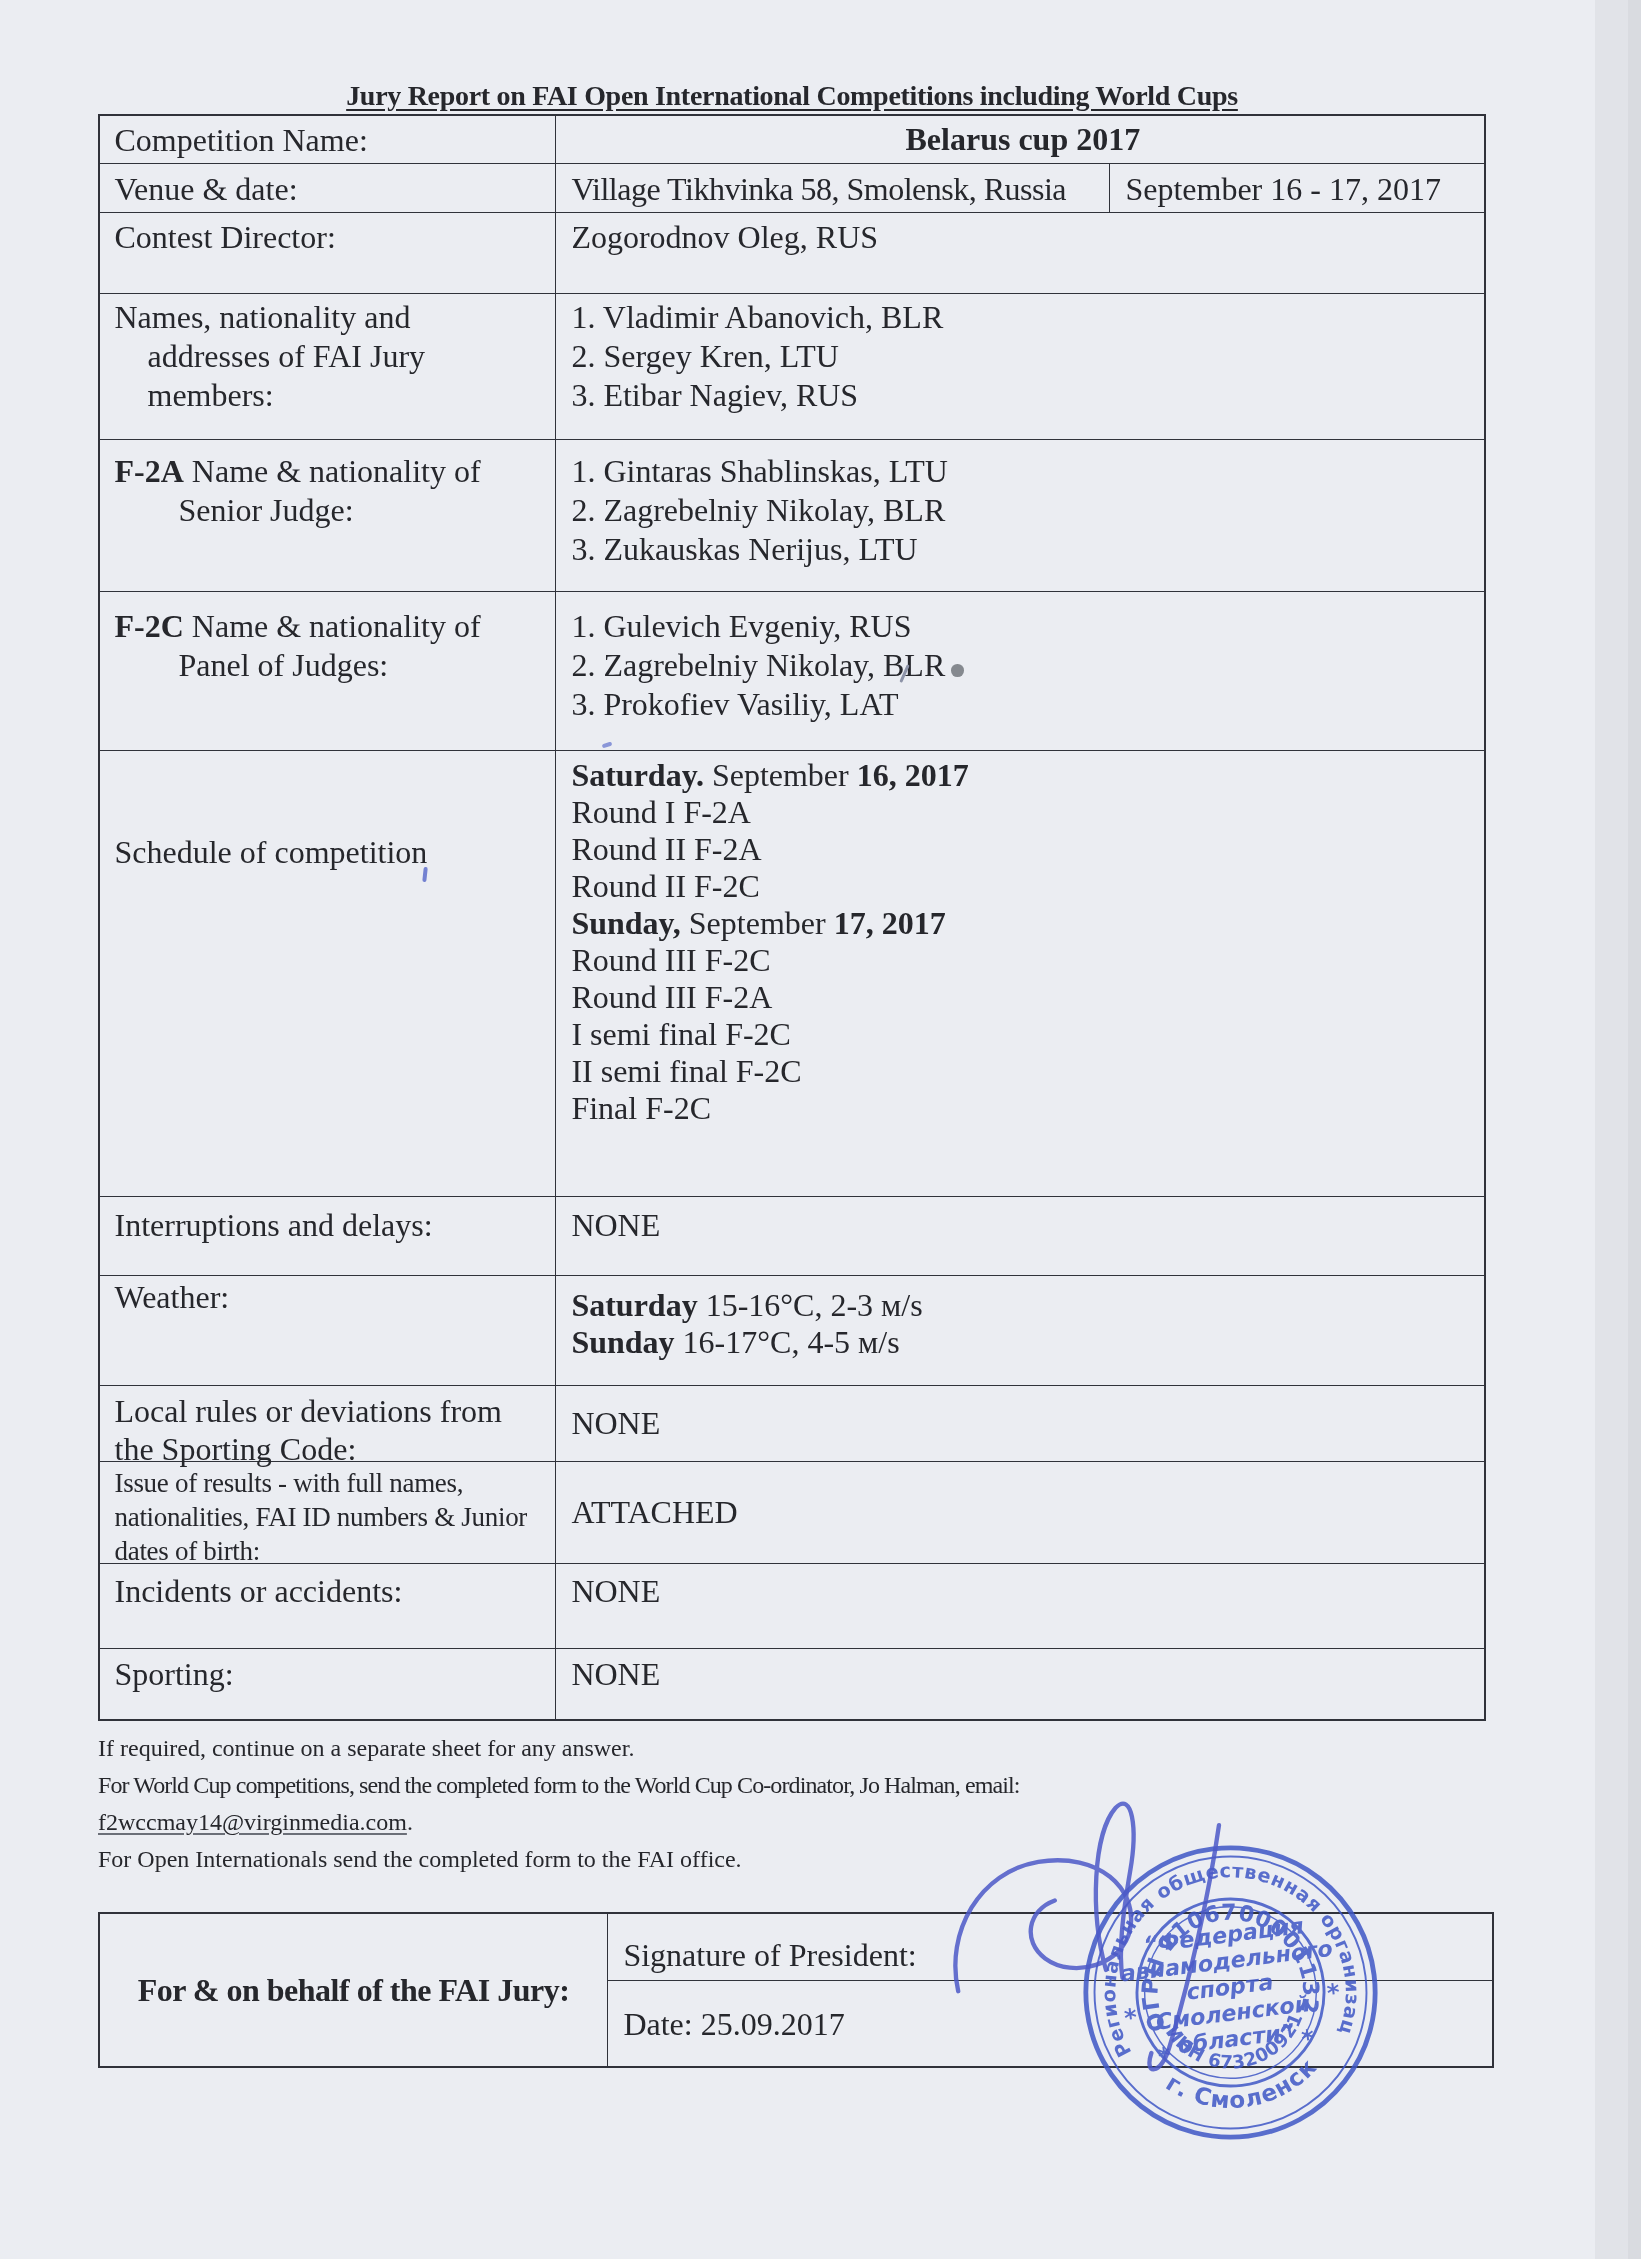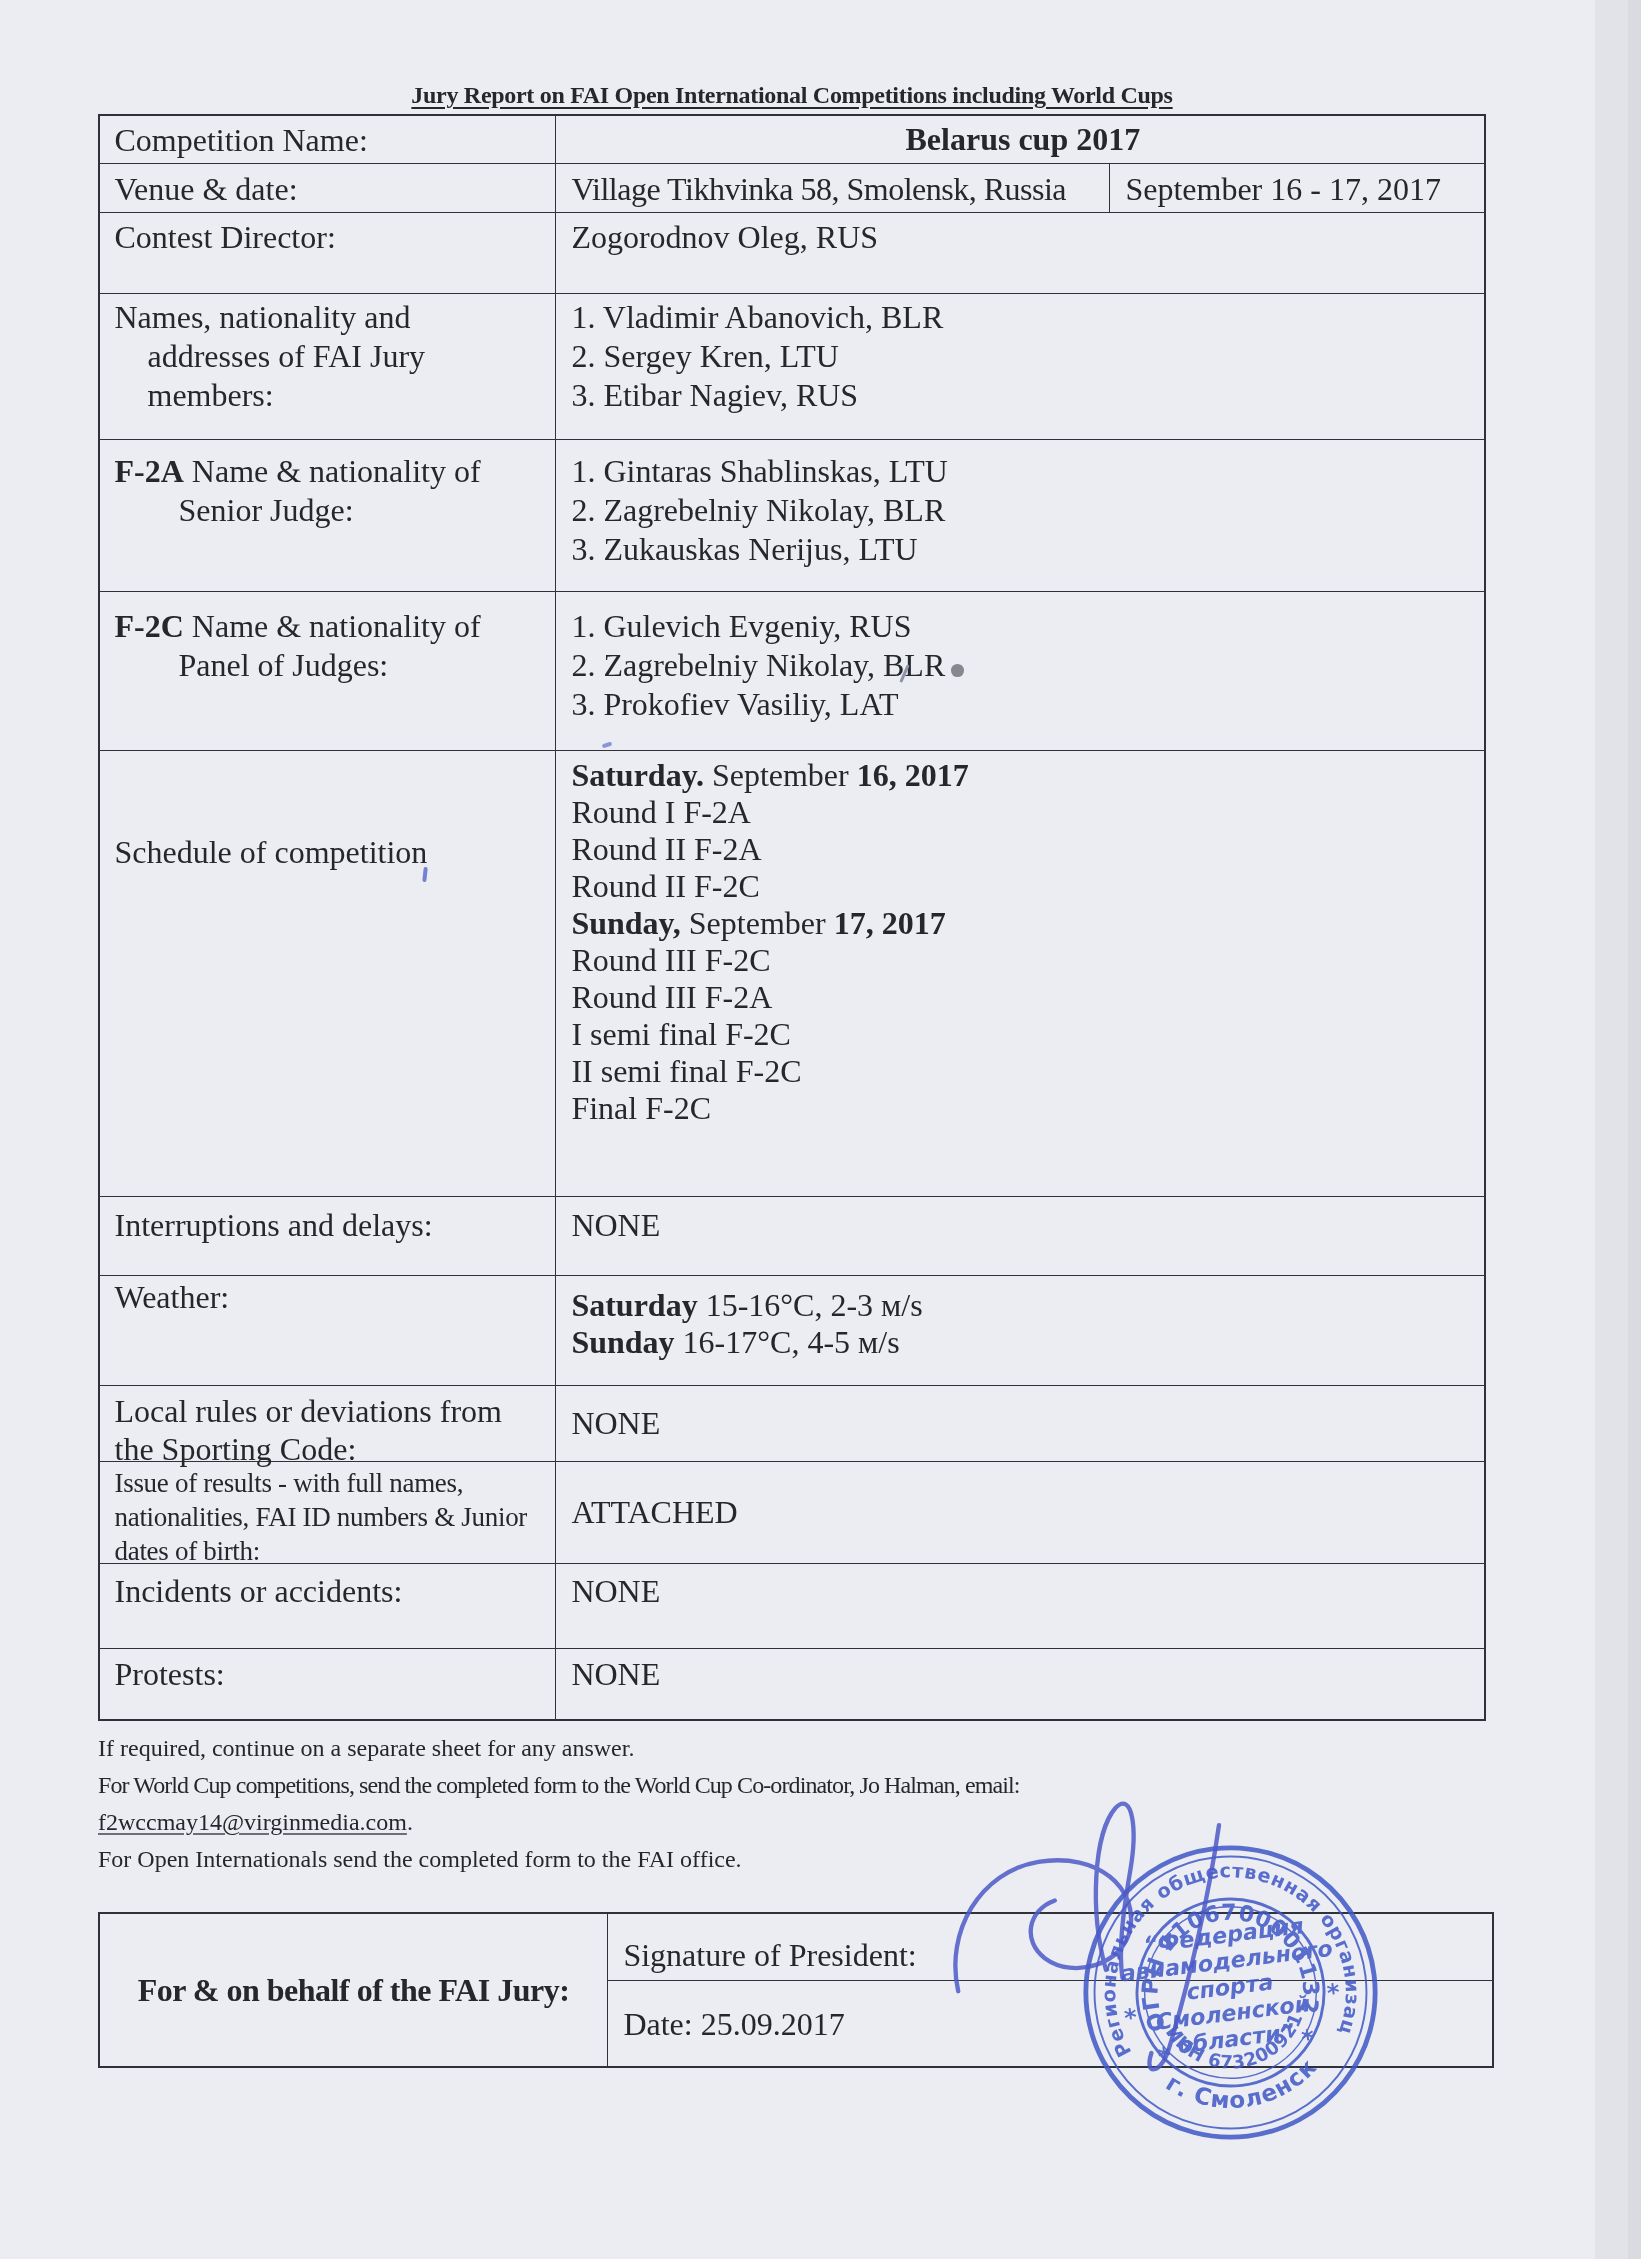--- a/index.html
+++ b/index.html
@@ -8,21 +8,21 @@
     background:#ebedf2;
     font-family:"Liberation Serif", serif;
     color:#26272c;
     overflow:hidden;
   }
   .edge-right { position:absolute; top:0; right:0; width:46px; height:2259px; background:#e1e3e8; }
   .edge-right2 { position:absolute; top:0; right:0; width:13.5px; height:2259px; background:#d9dbe0; }
 
   .doc-title {
     position:absolute; left:98px; top:79px; width:1388px;
-    text-align:center; font-size:24px; font-weight:bold; line-height:33px;
+    text-align:center; font-size:28px; font-weight:bold; line-height:33px;
     letter-spacing:-0.3px;
   }
   .doc-title .u { text-decoration:underline; text-underline-offset:3.9px; }
 
   
   .main-table {
     position:absolute; left:98px; top:114px; width:1388px;
     border:2.9px solid #30323a; box-sizing:border-box;
     font-size:32px; line-height:37px;
   }
@@ -187,21 +187,21 @@
       </div>
       <div class="vc">ATTACHED</div>
     </div>
 
     <div class="trow r12">
       <div class="lc">Incidents or accidents:</div>
       <div class="vc">NONE</div>
     </div>
 
     <div class="trow r13">
-      <div class="lc">Protests:</div>
+      <div class="lc">Sporting:</div>
       <div class="vc">NONE</div>
     </div>
   </div>
 
   <div class="footer">
     <div>If required, continue on a separate sheet for any answer.</div>
     <div class="tight">For World Cup competitions, send the completed form to the World Cup Co-ordinator, Jo Halman, email:</div>
     <div><span class="email-link">f2wccmay14@virginmedia.com</span><span>.</span></div>
     <div>For Open Internationals send the completed form to the FAI office.</div>
   </div>

